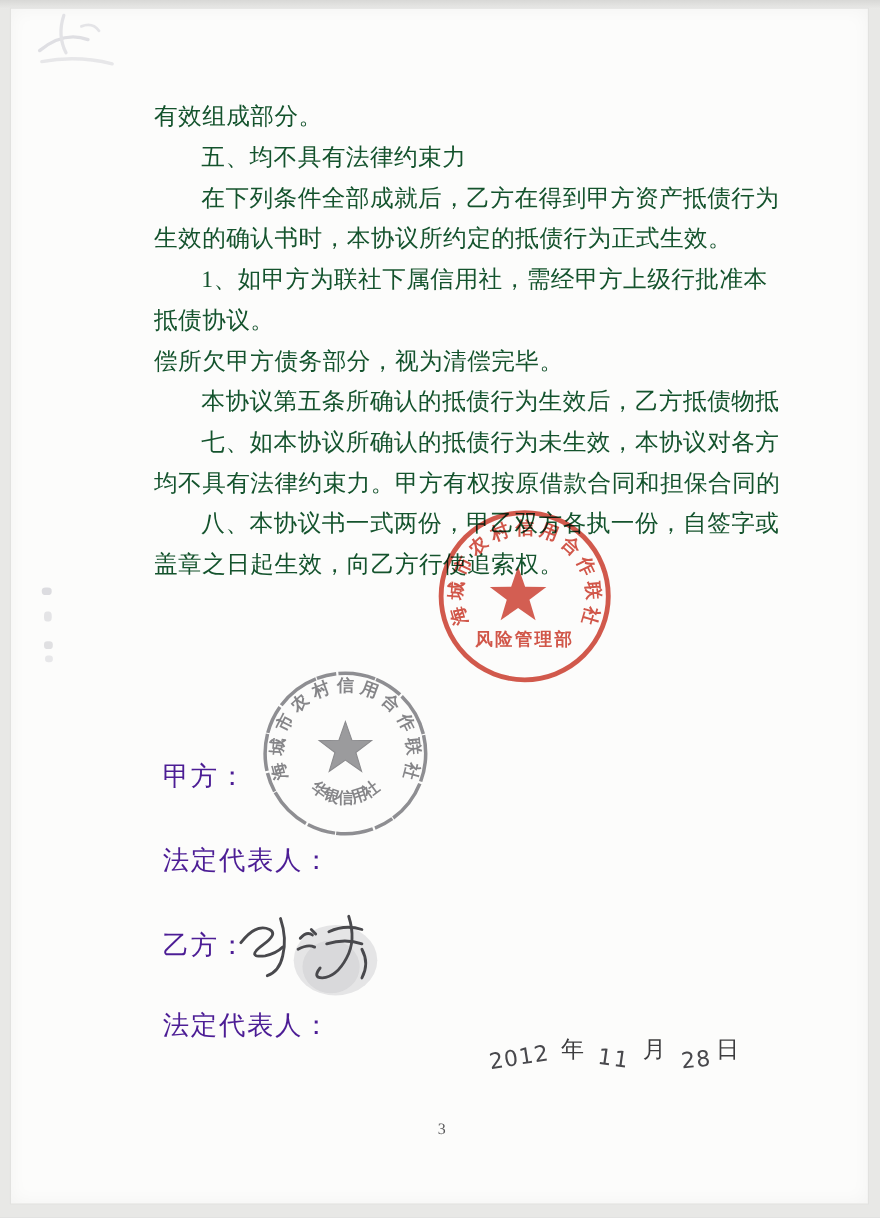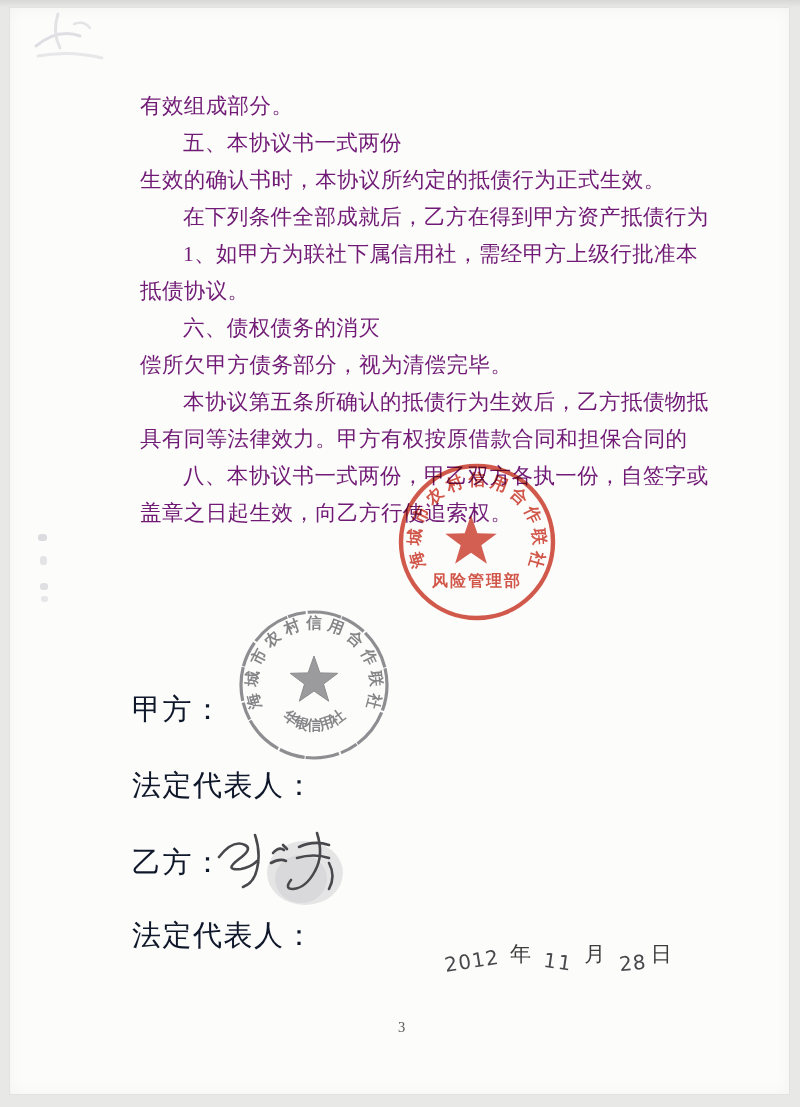--- a/index.html
+++ b/index.html
@@ -12,27 +12,27 @@
     position:absolute; left:0; top:0; width:100%; height:8px;
     background:linear-gradient(#d8d8d6,#e9e9e7);
   }
   .page {
     position:absolute; left:10px; top:8px; right:11px; bottom:13px;
     background:#fcfcfb;
     box-shadow:0 0 0 1px #e2e2e0, inset 0 0 16px rgba(0,0,0,0.04);
   }
   .bodytext {
     position:absolute; left:140px; top:88px; width:540px;
-    color:#701a75; font-size:21.5px;
+    color:#14532d; font-size:21.5px;
   }
   .bline { height:37px; line-height:37px; white-space:nowrap; letter-spacing:.4px; }
   .bline.indent { padding-left:43px; }
   .label {
-    position:absolute; left:132px; color:#0f172a;
-    font-size:29px; letter-spacing:1.5px; white-space:nowrap;
+    position:absolute; left:148px; color:#4c1d95;
+    font-size:24px; letter-spacing:1.5px; white-space:nowrap;
   }
   .stamp { position:absolute; mix-blend-mode:multiply; }
   .stamp svg { display:block; }
   .sig-wrap { position:absolute; left:203px; top:823px; mix-blend-mode:multiply; }
   .date-row {
     position:absolute; left:443px; top:940px; display:flex;
     align-items:flex-start; color:#3c3c3e; font-size:21px;
   }
   .date-row .unit { padding:0 3px; letter-spacing:1px; }
   .hw {
@@ -64,29 +64,29 @@
     </svg>
 
     <div class="speck" style="left:28px;top:526px;width:9px;height:7px;opacity:.45"></div>
     <div class="speck" style="left:30px;top:548px;width:7px;height:9px;opacity:.35"></div>
     <div class="speck" style="left:30px;top:575px;width:8px;height:7px;opacity:.4"></div>
     <div class="speck" style="left:31px;top:588px;width:7px;height:6px;opacity:.3"></div>
   </div>
 
   <div class="bodytext">
     <div class="bline">有效组成部分。</div>
-    <div class="bline indent">五、本协议书一式两份</div>
+    <div class="bline indent">五、均不具有法律约束力</div>
+    <div class="bline indent">在下列条件全部成就后，乙方在得到甲方资产抵债行为</div>
     <div class="bline">生效的确认书时，本协议所约定的抵债行为正式生效。</div>
-    <div class="bline indent">在下列条件全部成就后，乙方在得到甲方资产抵债行为</div>
     <div class="bline indent">1、如甲方为联社下属信用社，需经甲方上级行批准本</div>
     <div class="bline">抵债协议。</div>
-    <div class="bline indent">六、债权债务的消灭</div>
     <div class="bline">偿所欠甲方债务部分，视为清偿完毕。</div>
     <div class="bline indent">本协议第五条所确认的抵债行为生效后，乙方抵债物抵</div>
-    <div class="bline">具有同等法律效力。甲方有权按原借款合同和担保合同的</div>
+    <div class="bline indent">七、如本协议所确认的抵债行为未生效，本协议对各方</div>
+    <div class="bline">均不具有法律约束力。甲方有权按原借款合同和担保合同的</div>
     <div class="bline indent">八、本协议书一式两份，甲乙双方各执一份，自签字或</div>
     <div class="bline">盖章之日起生效，向乙方行使追索权。</div>
   </div>
 
   <div class="label" style="top:690px">甲方：</div>
   <div class="label" style="top:766px">法定代表人：</div>
   <div class="label" style="top:843px">乙方：</div>
   <div class="label" style="top:916px">法定代表人：</div>
 
   <div class="sig-wrap" role="img" aria-label="刘兴涛">

